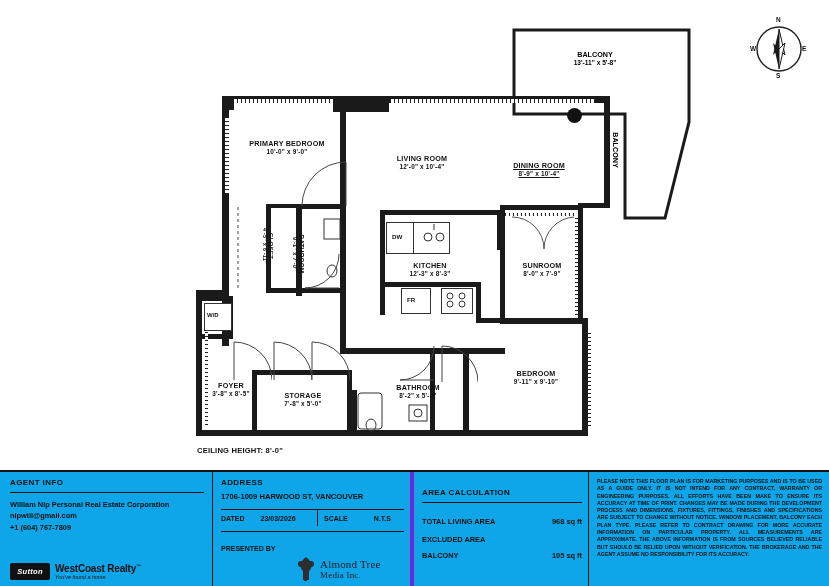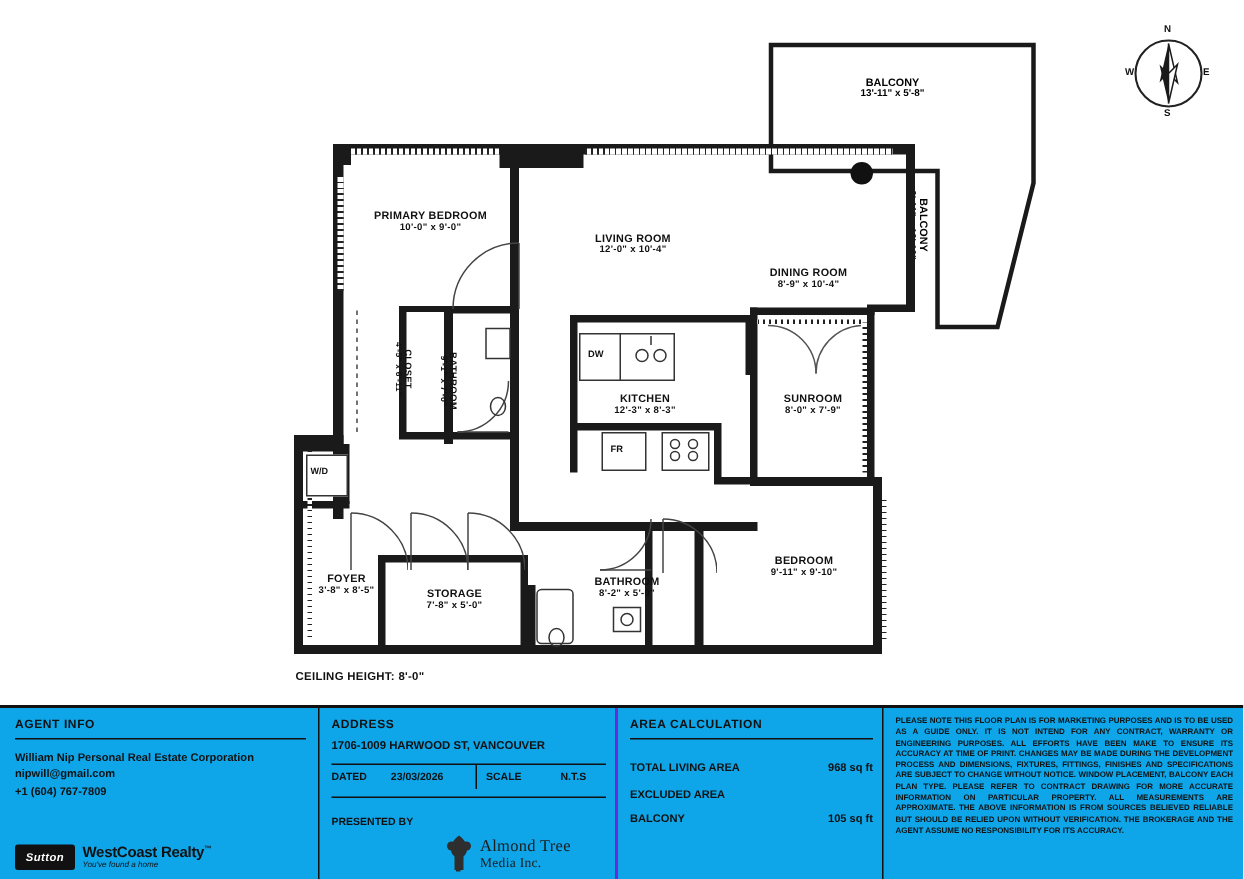--- a/index.html
+++ b/index.html
@@ -46,21 +46,21 @@
     left: 0; top: 470px;
     width: 829px; height: 116px;
     border-top: 2px solid #111;
     box-sizing: border-box;
     display: flex;
     background: #0ea5e9;
   }
   .col { box-sizing: border-box; position: relative; }
   .col.agent { width: 212px; padding: 6px 8px 0 10px; }
   .col.addr { width: 198px; border-left: 1px solid #111; padding: 6px 6px 0 8px; }
-  .col.area { width: 178px; border-left: 2px solid #6d28d9; padding: 6px 6px 0 8px; }
+  .col.area { width: 178px; border-left: 4px solid #6d28d9; padding: 16px 6px 0 8px; }
   .col.disc { width: 241px; border-left: 1px solid #111; padding: 6px 7px 0 8px; }
 
   .col-head {
     font-size: 8px;
     font-weight: bold;
     letter-spacing: .4px;
     color: #111;
     margin-bottom: 5px;
   }
   .agent-line { font-size: 7.4px; font-weight: bold; color:#111; line-height: 1.55; }
@@ -325,21 +325,21 @@
     </svg>
 
     <div class="room-label" style="left:232px;top:140px;width:110px;">
       <span class="nm">PRIMARY BEDROOM</span>
       <span class="dim">10'-0" x 9'-0"</span>
     </div>
     <div class="room-label" style="left:372px;top:155px;width:100px;">
       <span class="nm">LIVING ROOM</span>
       <span class="dim">12'-0" x 10'-4"</span>
     </div>
-    <div class="room-label" style="left:492px;top:178px;width:94px;">
+    <div class="room-label" style="left:492px;top:162px;width:94px;text-decoration:underline;">
       <span class="nm">DINING ROOM</span>
       <span class="dim">8'-9" x 10'-4"</span>
     </div>
     <div class="room-label" style="left:381px;top:262px;width:98px;">
       <span class="nm">KITCHEN</span>
       <span class="dim">12'-3" x 8'-3"</span>
     </div>
     <div class="room-label" style="left:506px;top:262px;width:72px;">
       <span class="nm">SUNROOM</span>
       <span class="dim">8'-0" x 7'-9"</span>

